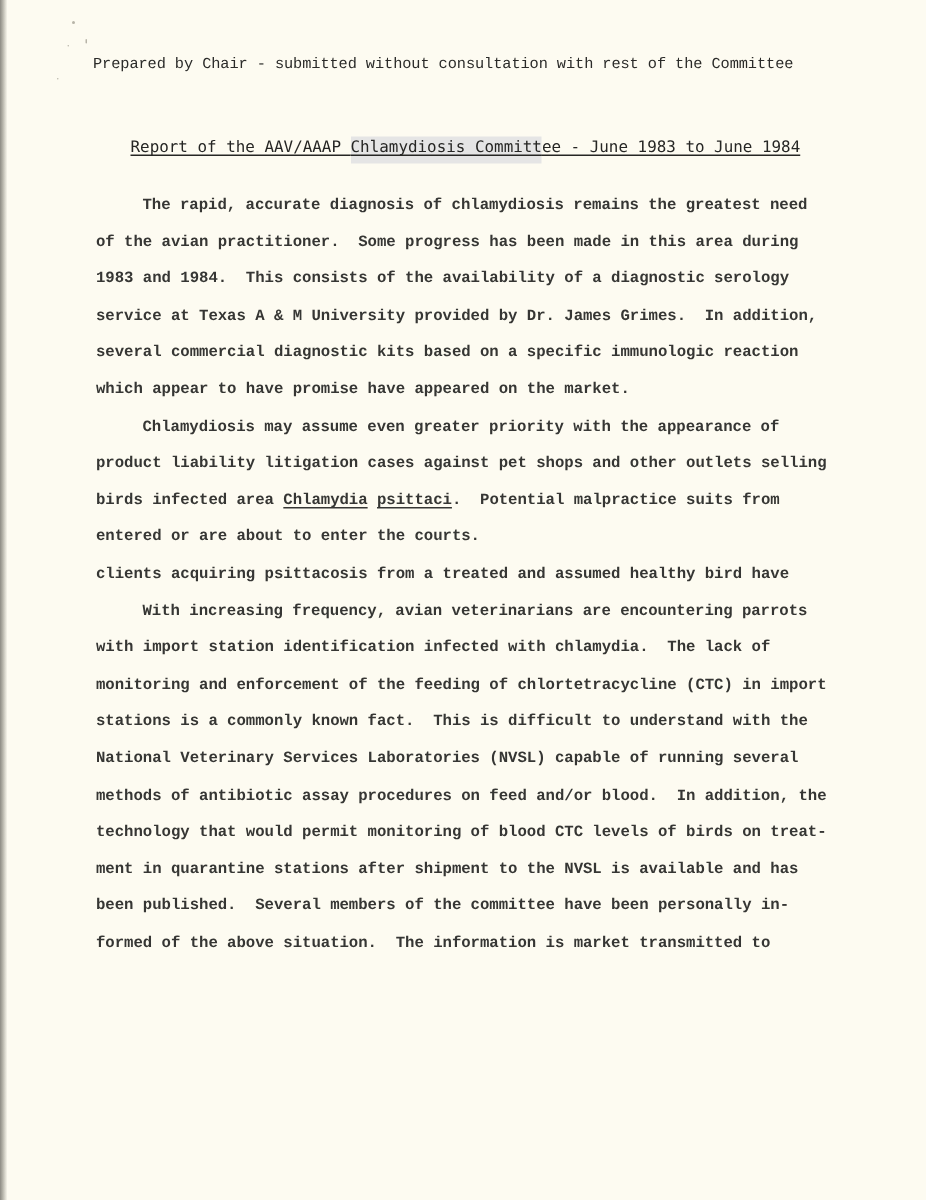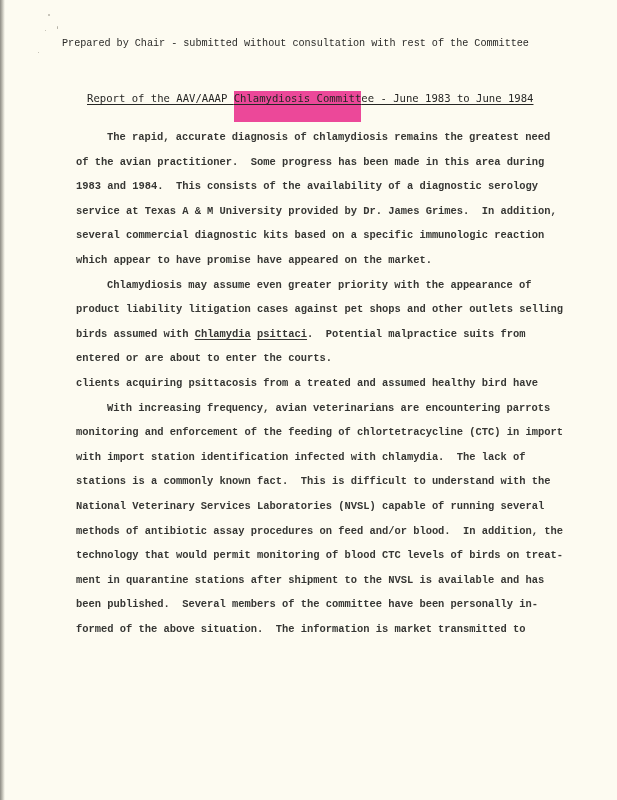--- a/index.html
+++ b/index.html
@@ -41,29 +41,28 @@
       left: 87px;
       top: 92px;
       font-size: 10.6px;
       white-space: pre;
       text-decoration: underline;
       text-underline-offset: 2px;
       text-decoration-thickness: 1px;
       color: #262624;
     }
     .title .hl {
-      background: #ec4899;
-      padding: 1px 0 18px 0;
+      background: #e5e5e5;
+      padding: 1px 0 5px 0;
     }
     .body {
       position: absolute;
       left: 64px;
       top: 128px;
       width: 520px;
-      margin-left: 12px;
     }
     .line {
       height: 24.6px;
       line-height: 18px;
       font-family: "Liberation Mono", "DejaVu Sans Mono", monospace;
       font-size: 10.45px;
       white-space: pre;
       color: #262624;
       font-weight: bold;
       letter-spacing: -0.02px;
@@ -106,29 +105,29 @@
       <div class="line">of the avian practitioner.  Some progress has been made in this area during</div>
       <div class="line">1983 and 1984.  This consists of the availability of a diagnostic serology</div>
       <div class="line">service at Texas A &amp; M University provided by Dr. James Grimes.  In addition,</div>
       <div class="line">several commercial diagnostic kits based on a specific immunologic reaction</div>
       <div class="line">which appear to have promise have appeared on the market.</div>
     </div>
 
     <div>
       <div class="line indent">Chlamydiosis may assume even greater priority with the appearance of</div>
       <div class="line">product liability litigation cases against pet shops and other outlets selling</div>
-      <div class="line"><span>birds assumed with </span><span class="u">Chlamydia</span><span> </span><span class="u">psittaci</span><span>.  Potential malpractice suits from</span></div>
+      <div class="line"><span>birds infected area </span><span class="u">Chlamydia</span><span> </span><span class="u">psittaci</span><span>.  Potential malpractice suits from</span></div>
       <div class="line">entered or are about to enter the courts.</div>
       <div class="line">clients acquiring psittacosis from a treated and assumed healthy bird have</div>
     </div>
 
     <div>
       <div class="line indent">With increasing frequency, avian veterinarians are encountering parrots</div>
+      <div class="line">with import station identification infected with chlamydia.  The lack of</div>
       <div class="line">monitoring and enforcement of the feeding of chlortetracycline (CTC) in import</div>
-      <div class="line">with import station identification infected with chlamydia.  The lack of</div>
       <div class="line">stations is a commonly known fact.  This is difficult to understand with the</div>
       <div class="line">National Veterinary Services Laboratories (NVSL) capable of running several</div>
       <div class="line">methods of antibiotic assay procedures on feed and/or blood.  In addition, the</div>
       <div class="line">technology that would permit monitoring of blood CTC levels of birds on treat-</div>
       <div class="line">ment in quarantine stations after shipment to the NVSL is available and has</div>
       <div class="line">been published.  Several members of the committee have been personally in-</div>
       <div class="line">formed of the above situation.  The information is market transmitted to</div>
     </div>
 
   </div>

